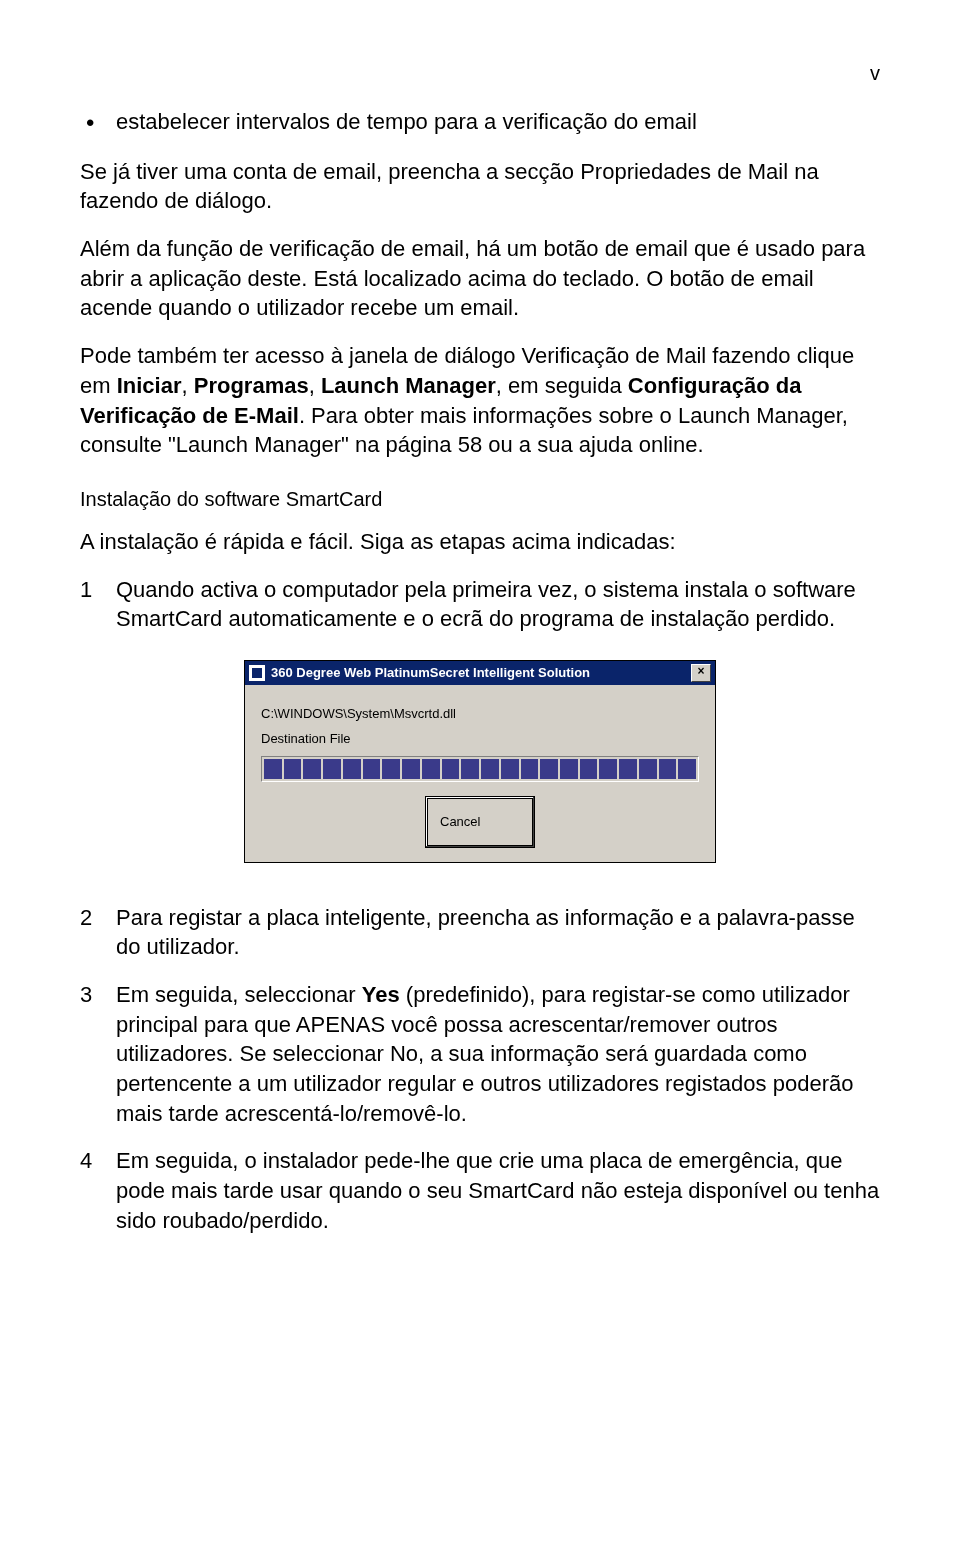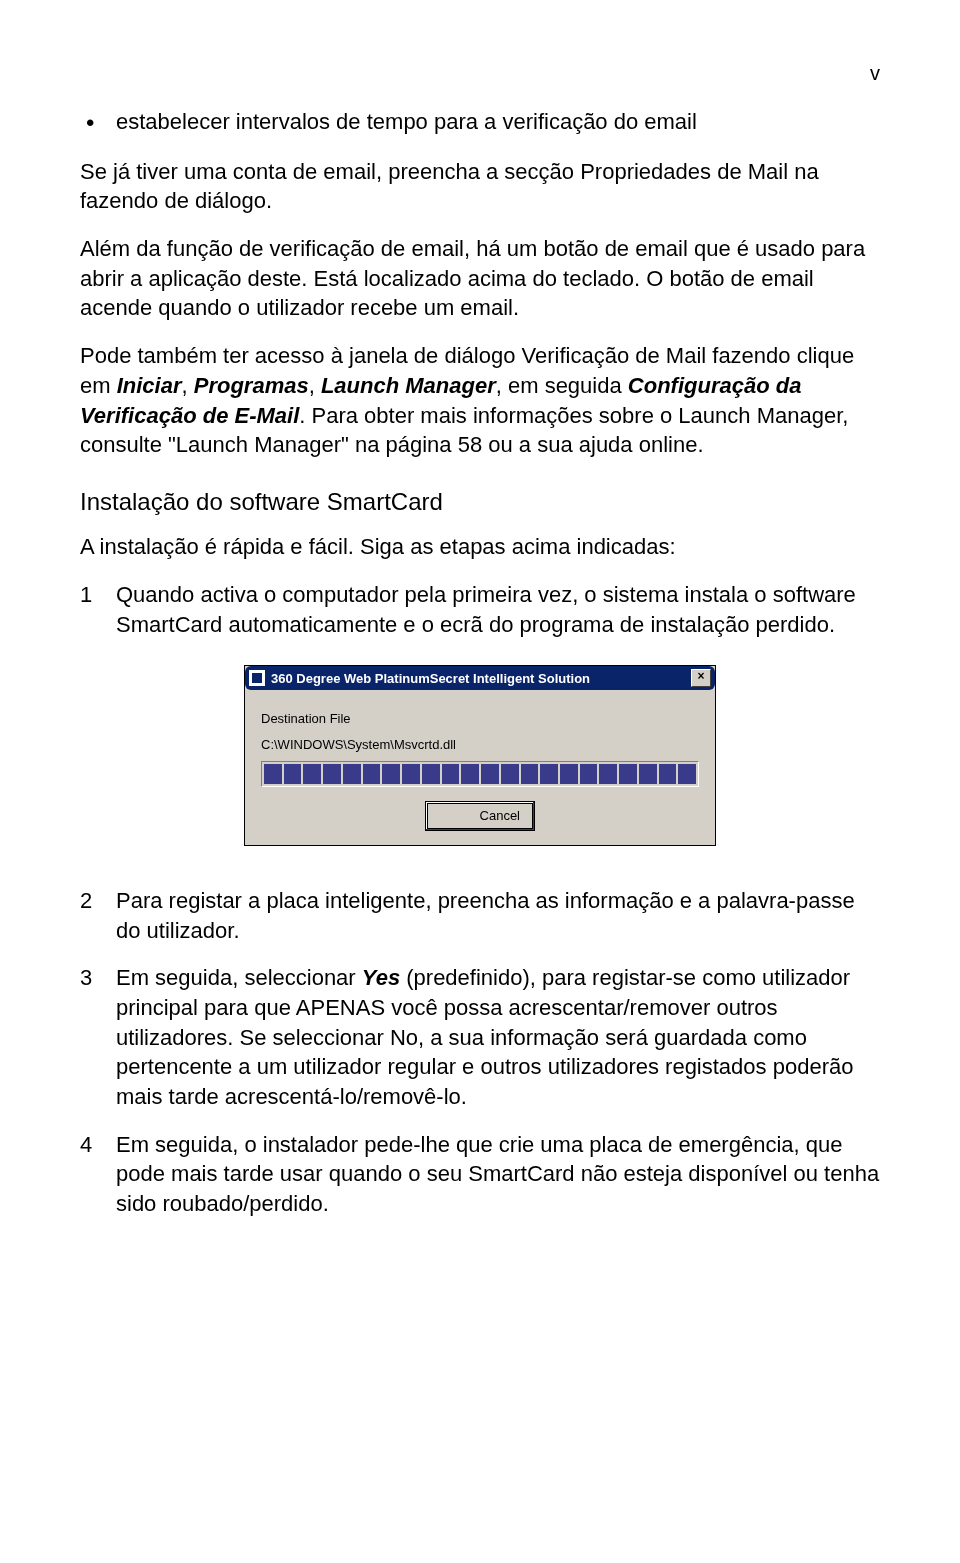--- a/index.html
+++ b/index.html
@@ -29,23 +29,23 @@
   }
   ul.bullet li::before {
     content: "•";
     position: absolute;
     left: 6px;
     font-size: 24px;
   }
   p {
     margin: 0 0 18px 0;
   }
-  .bold { font-weight: bold; font-style: italic; }
+  .bold { font-weight: bold; }
   h2.subhead {
-    font-size: 24px;
+    font-size: 20px;
     font-weight: normal;
     margin: 26px 0 14px 0;
   }
   ol.steps {
     list-style: none;
     padding: 0;
     margin: 0;
   }
   ol.steps > li {
     display: flex;
@@ -69,21 +69,20 @@
     font-family: Tahoma, Arial, sans-serif;
     font-size: 13px;
   }
   .dialog-titlebar {
     background: #0a246a;
     color: #fff;
     display: flex;
     align-items: center;
     padding: 3px 4px;
     font-weight: bold;
-    border-radius: 6px;
   }
   .dialog-titlebar .ticon {
     width: 16px;
     height: 16px;
     background: #fff;
     margin-right: 6px;
     display: inline-block;
     position: relative;
   }
   .dialog-titlebar .ticon::after {
@@ -131,29 +130,29 @@
   .progress-block {
     flex: 1;
     background: #3a3a8a;
   }
   .btn-row {
     display: flex;
     justify-content: center;
   }
   .win-btn {
     min-width: 80px;
-    padding: 5px 14px;
+    padding: 16px 14px;
     background: #d4d0c8;
     border: 1px solid #000;
     outline: 1px solid #000;
     outline-offset: -3px;
     box-shadow: inset -1px -1px #404040, inset 1px 1px #fff;
     font-family: Tahoma, Arial;
     font-size: 13px;
-    text-align: right;
+    text-align: left;
   }
 </style>
 </head>
 <body>
 
 <div class="page-num">v</div>
 
 <ul class="bullet">
   <li>estabelecer intervalos de tempo para a verificação do email</li>
 </ul>
@@ -177,22 +176,22 @@
 </ol>
 
 <div class="dialog-wrap">
   <div class="dialog">
     <div class="dialog-titlebar">
       <span class="ticon"></span>
       <span class="title-text">360 Degree Web PlatinumSecret Intelligent Solution</span>
       <span class="close-btn">×</span>
     </div>
     <div class="dialog-body">
+      <div class="dlabel">C:\WINDOWS\System\Msvcrtd.dll</div>
       <div class="dlabel">Destination File</div>
-      <div class="dlabel">C:\WINDOWS\System\Msvcrtd.dll</div>
       <div class="progress-track">
         <div class="progress-block"></div>
         <div class="progress-block"></div>
         <div class="progress-block"></div>
         <div class="progress-block"></div>
         <div class="progress-block"></div>
         <div class="progress-block"></div>
         <div class="progress-block"></div>
         <div class="progress-block"></div>
         <div class="progress-block"></div>

